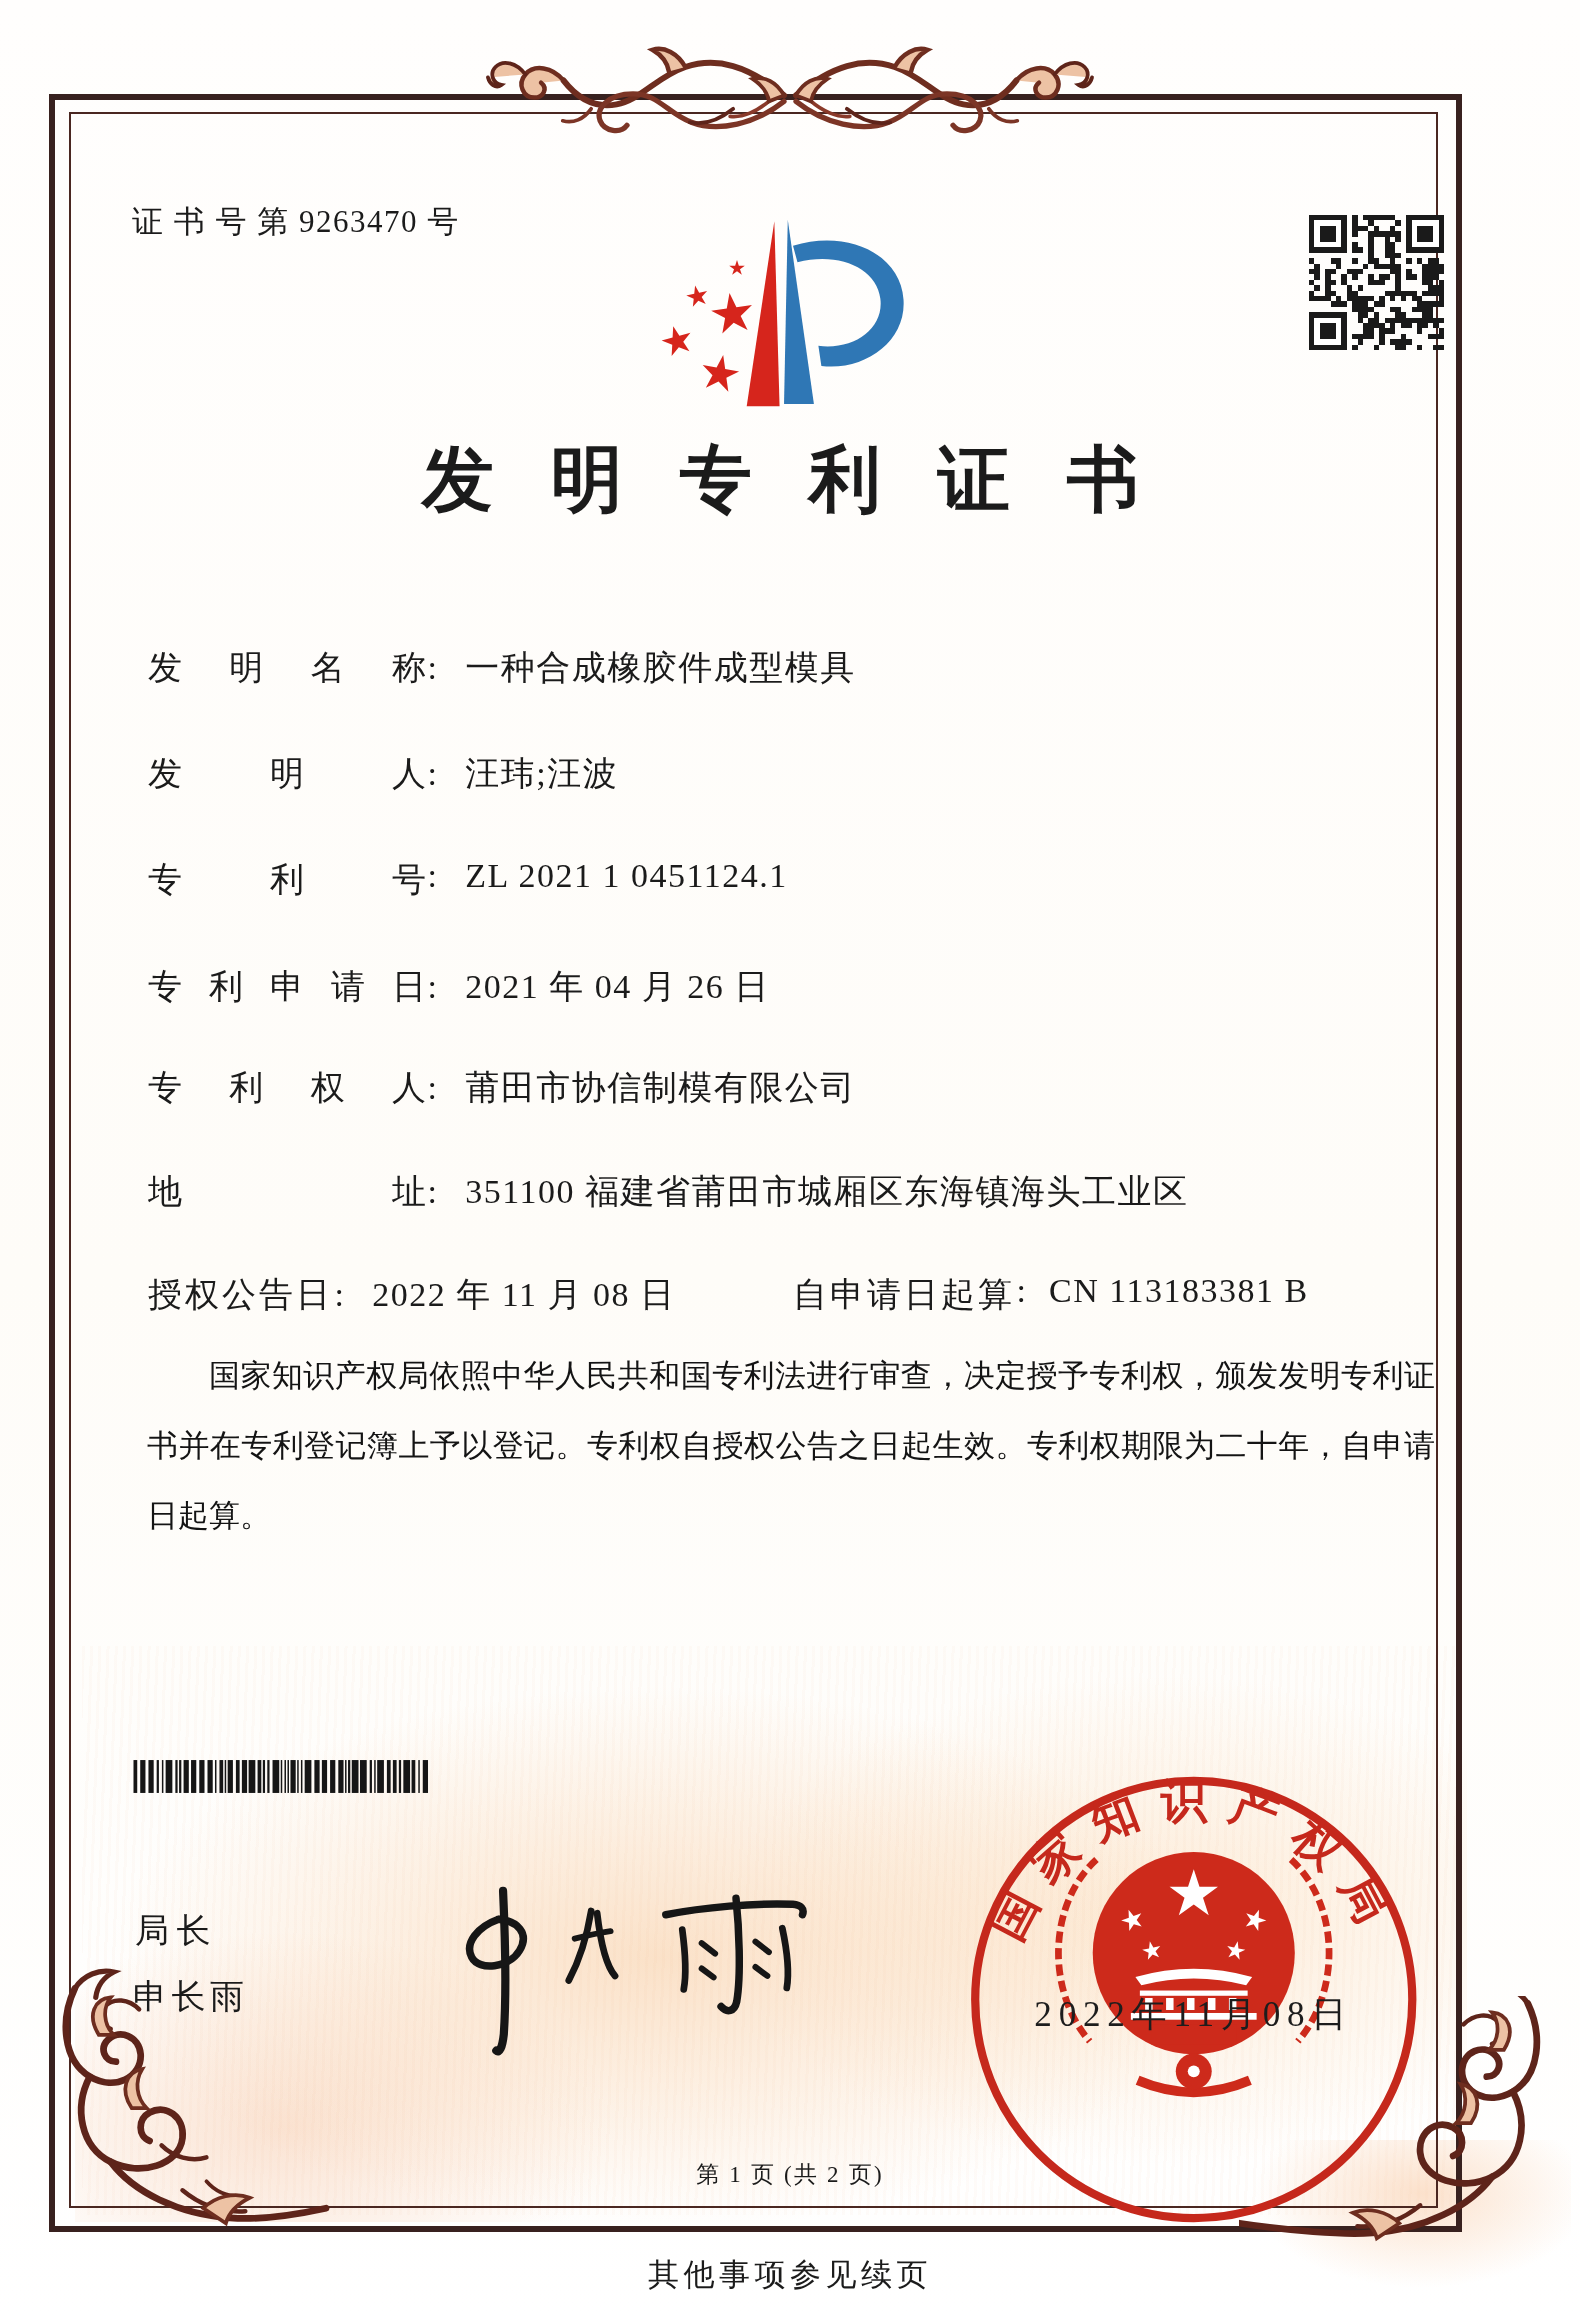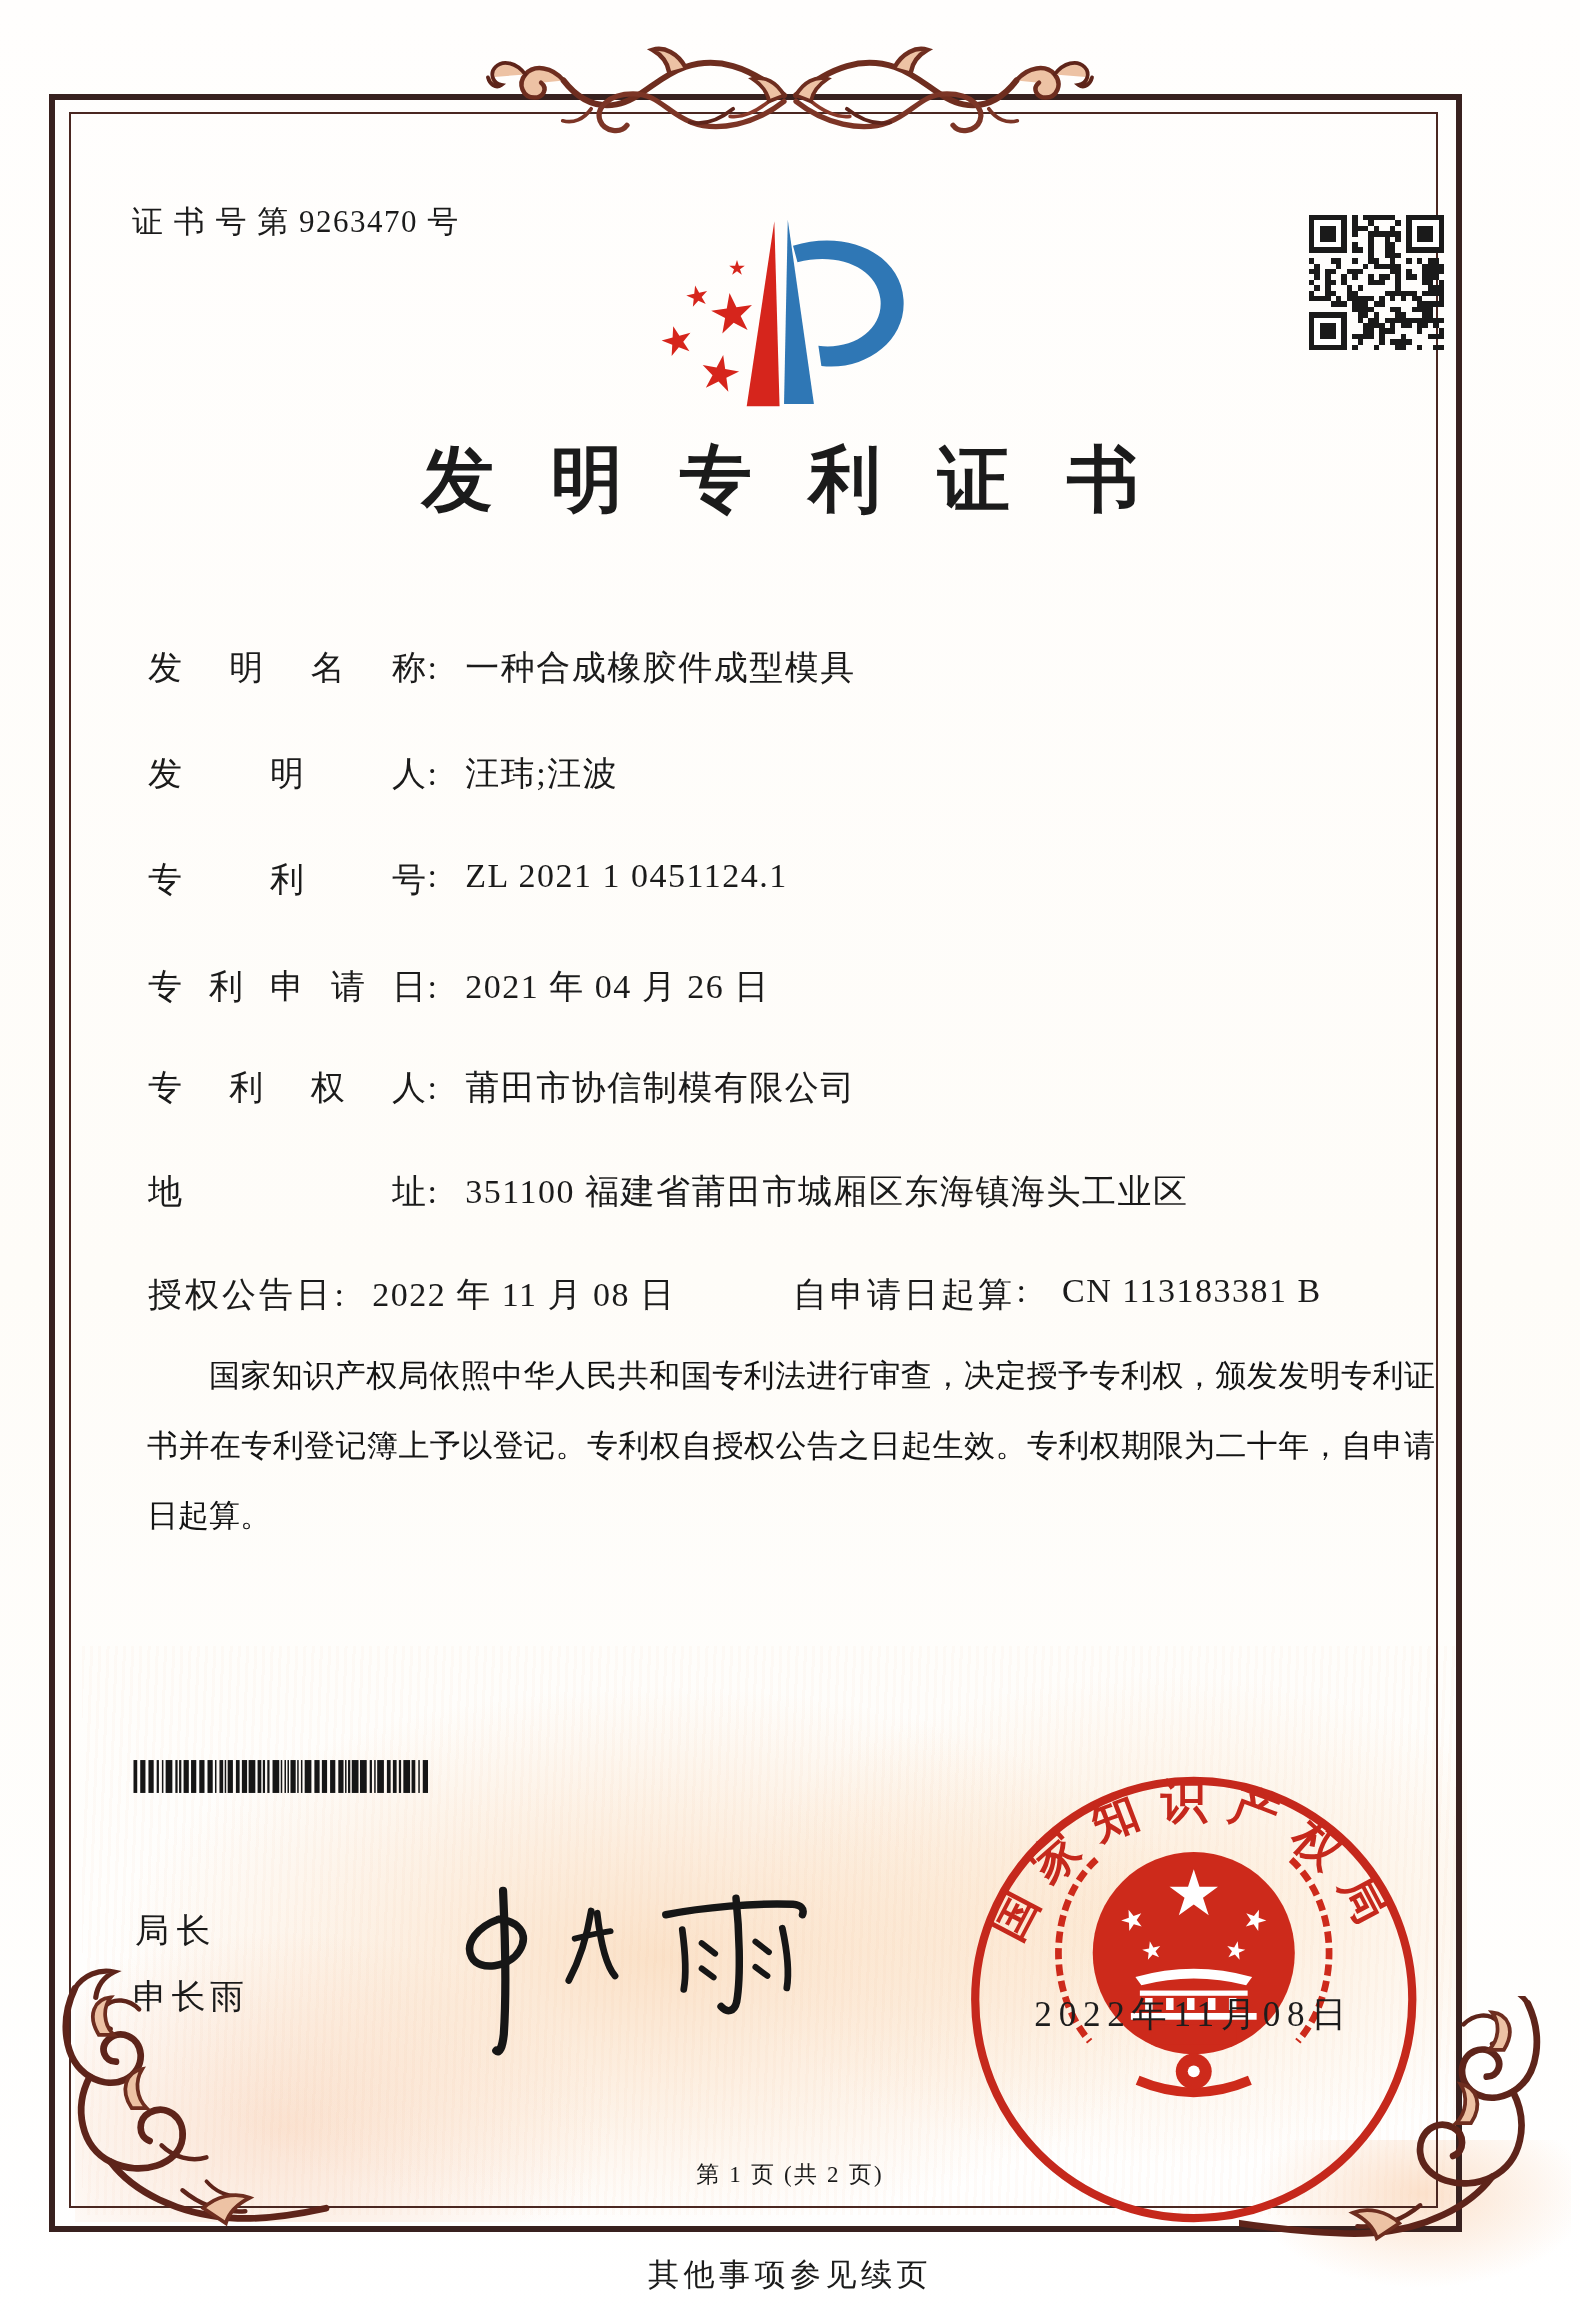--- a/index.html
+++ b/index.html
@@ -27,21 +27,21 @@
   
   .certno{left:132px;top:201px;font-size:31px;letter-spacing:1.5px;z-index:4;}
   .title{left:0;right:0;top:432px;text-align:center;font-size:72px;font-weight:700;
          letter-spacing:19.5px;z-index:4;}
   .row{left:148px;font-size:34px;z-index:4;white-space:nowrap;}
   .flabel{display:inline-block;width:278px;text-align:justify;text-align-last:justify;vertical-align:top;}
   .flabel.nat{width:auto;letter-spacing:3px;text-align-last:auto;}
   .colon{display:inline-block;margin-left:1.5px;}
   .fvalue{display:inline-block;margin-left:28.4px;letter-spacing:1.5px;}
   .grant2{position:absolute;left:645px;top:0;white-space:nowrap;}
-  .grant2 .fvalue{margin-left:36px;}
+  .grant2 .fvalue{margin-left:23px;}
   .paras{left:147px;top:1341px;width:1288px;z-index:4;font-size:31px;line-height:70px;
          text-align:justify;color:#141414;}
   .paras p{margin:0 0 3.7px 0;text-indent:2em;}
   .director{left:135px;top:1908px;font-size:34px;letter-spacing:7.5px;z-index:4;font-family:Liberation Serif, serif;}
   .director2{left:133px;top:1974px;font-size:34px;letter-spacing:4.5px;z-index:4;}
   .pageinfo{left:0;right:0;top:2159px;text-align:center;font-size:23px;letter-spacing:2.2px;z-index:4;}
   .footnote{left:0;right:0;top:2254px;text-align:center;font-size:31px;letter-spacing:4.5px;z-index:4;}
   svg{display:block;}
   .orn{z-index:3;}
   .logo{z-index:2;}

